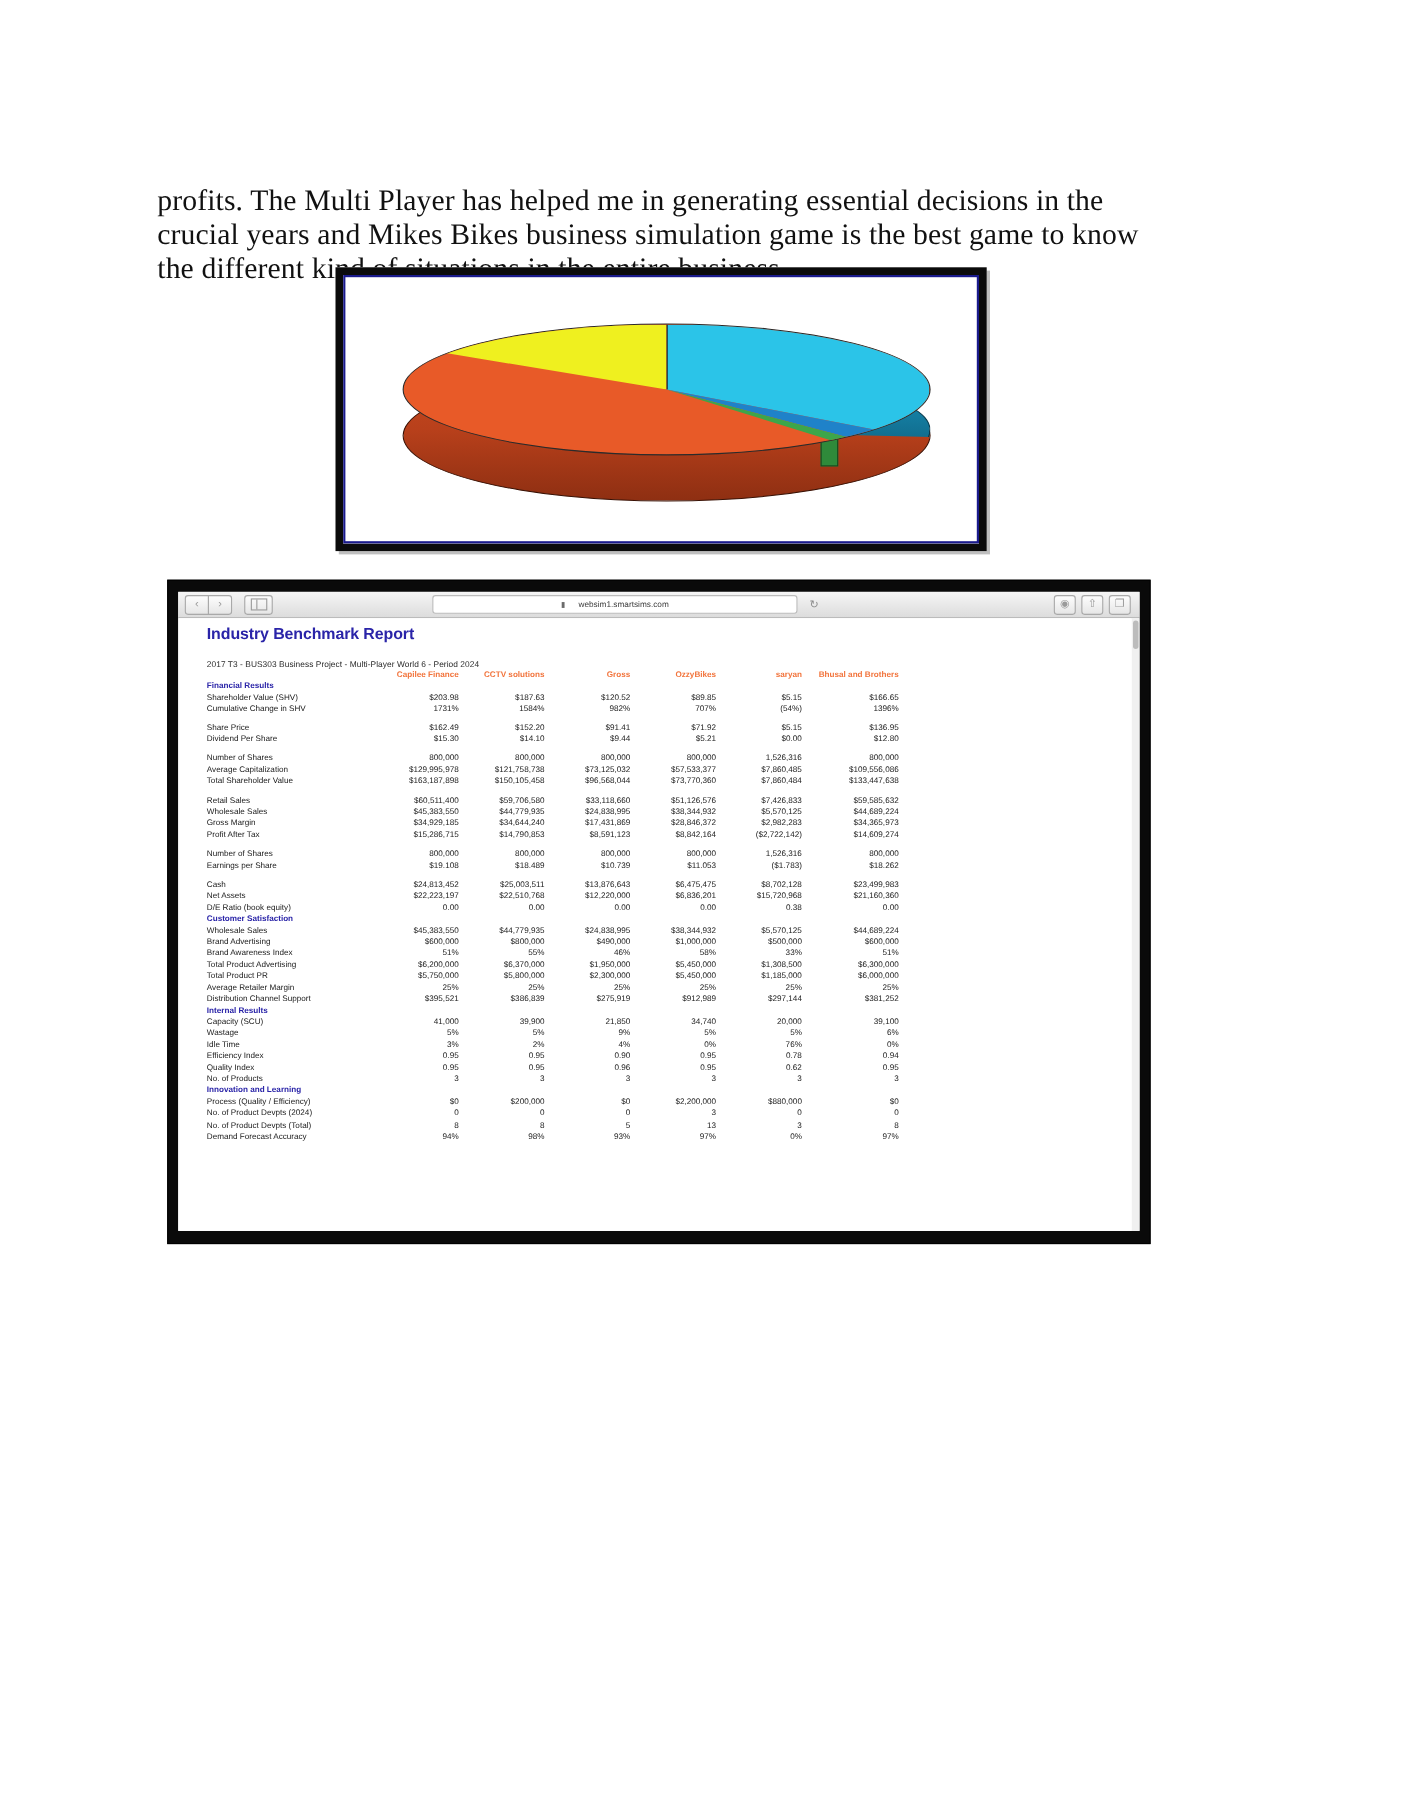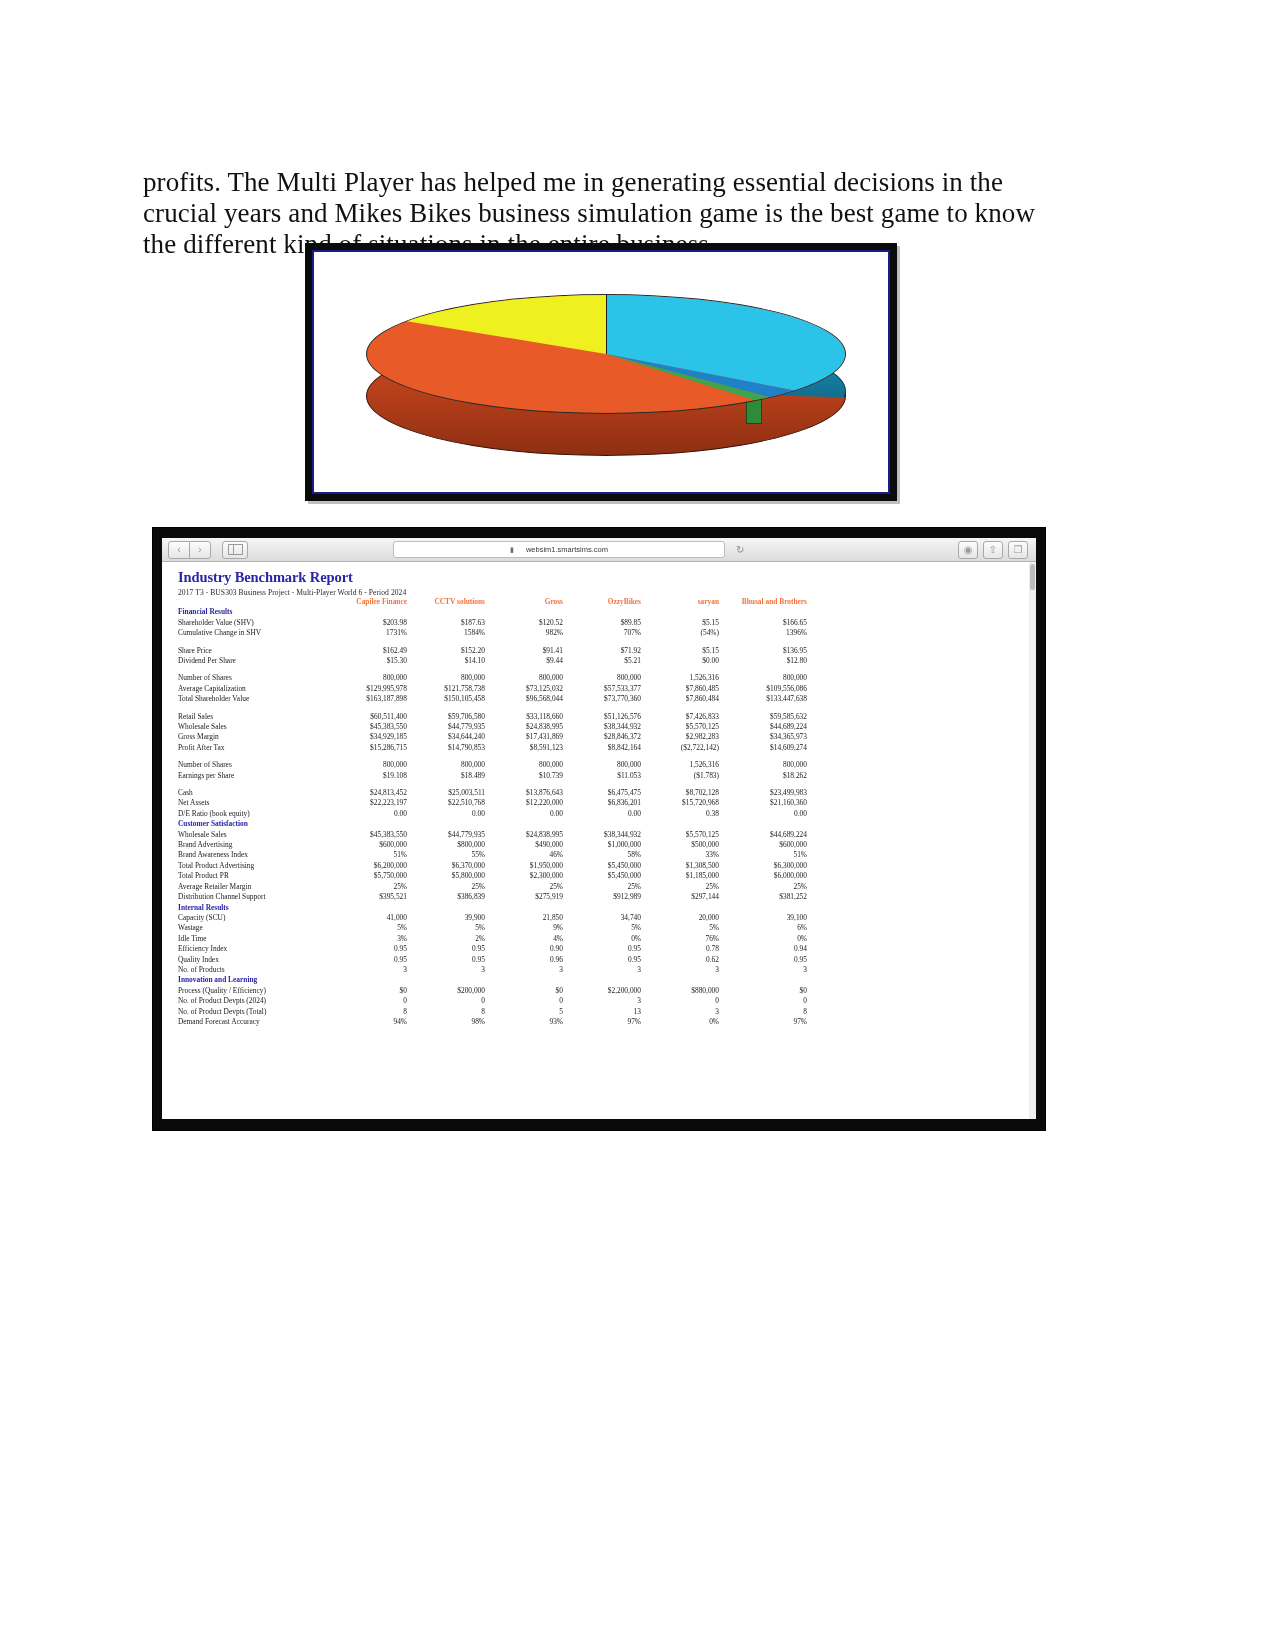--- a/index.html
+++ b/index.html
@@ -222,36 +222,35 @@
     width: 5px; height: 26px;
     background: #bcbcbc;
     border-radius: 3px;
   }
 
   
   .report {
     position: absolute;
     left: 0; right: 7px; top: 24px; bottom: 0;
     background: #ffffff;
-    padding: 8px 0 0 16px;
+    padding: 8px 0 0 26px;
     box-sizing: border-box;
     overflow: hidden;
-    font-family: Liberation Serif, serif;
   }
   .report-title {
     font-size: 14.5px;
     font-weight: bold;
     color: #2a24a8;
     letter-spacing: -0.1px;
     line-height: 1.1;
   }
   .report-subtitle {
     font-size: 7.6px;
     color: #2a2a2a;
-    margin-top: 2px;
+    margin-top: 13px;
     letter-spacing: 0.05px;
   }
 
   table.bench {
     margin-top: 0;
     border-collapse: collapse;
     width: 583px;
     table-layout: fixed;
   }
   table.bench td, table.bench th {

